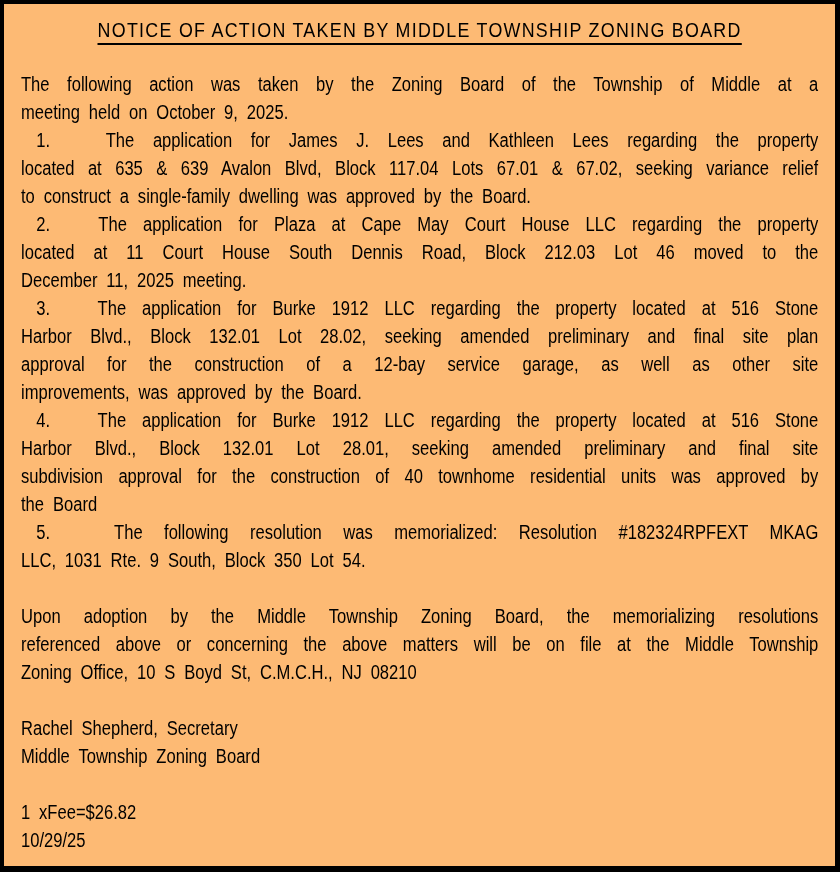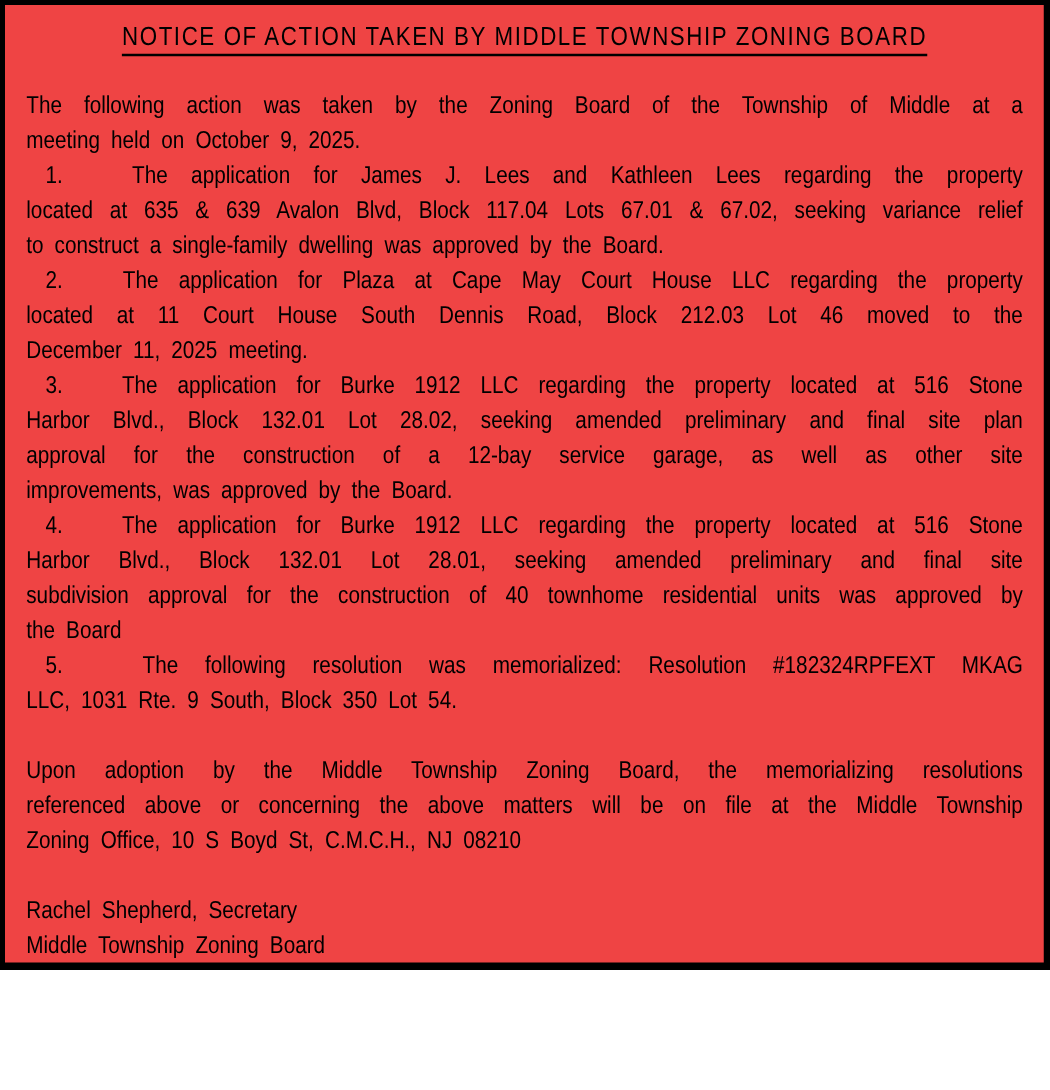--- a/index.html
+++ b/index.html
@@ -5,22 +5,22 @@
   html, body {
     margin: 0;
     padding: 0;
     width: 840px;
     height: 872px;
     background: #ffffff;
   }
   .page {
     box-sizing: border-box;
     width: 840px;
-    height: 776px;
-    background: #ef4444;
+    height: 872px;
+    background: #fdba74;
     border-style: solid;
     border-color: #000000;
     border-width: 4px 5px 6px 4px;
     overflow: hidden;
   }
   
   .scale {
     width: 978px;
     transform: scaleX(0.85);
     transform-origin: left top;

